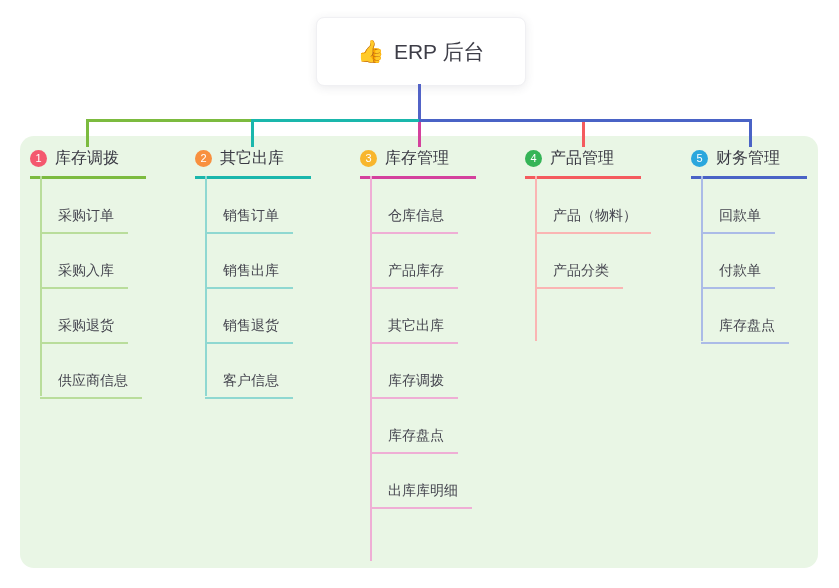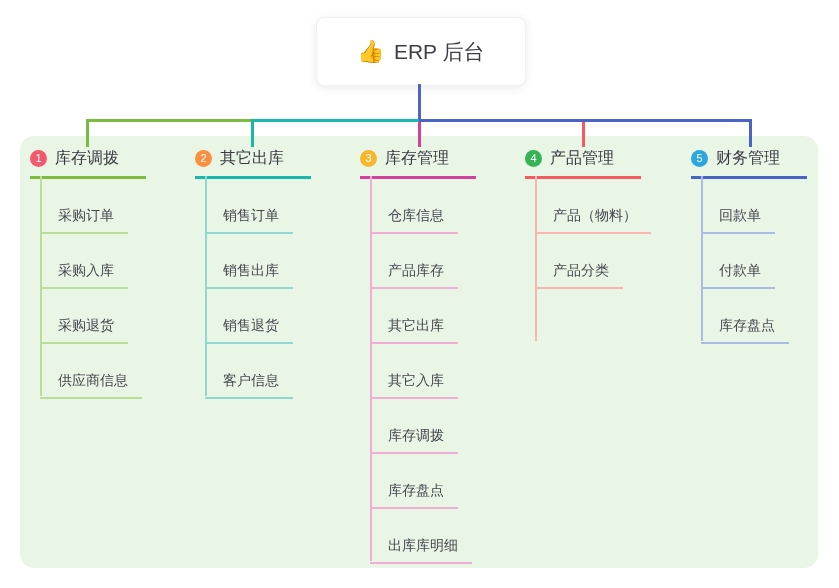--- a/index.html
+++ b/index.html
@@ -119,23 +119,20 @@
       <div class="item">
           <span class="item-label">仓库信息</span>
         </div>
       <div class="item">
           <span class="item-label">产品库存</span>
         </div>
       <div class="item">
           <span class="item-label">其它出库</span>
         </div>
       <div class="item">
-          <span class="item-label">其它入库</span>
-        </div>
-      <div class="item">
           <span class="item-label">库存调拨</span>
         </div>
       <div class="item">
           <span class="item-label">库存盘点</span>
         </div>
       <div class="item">
           <span class="item-label">出库库明细</span>
         </div>
     </div>
   </div>

